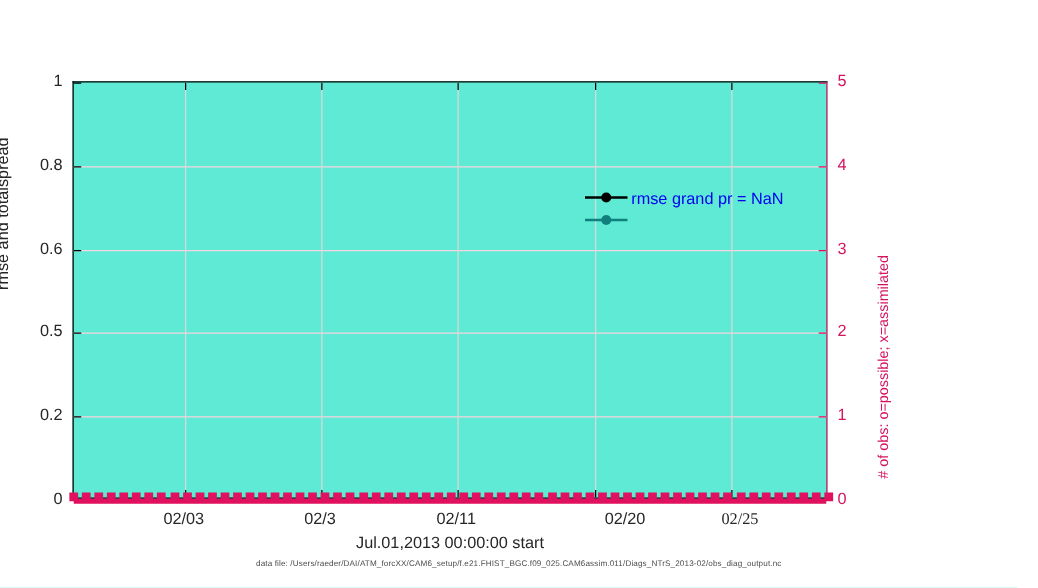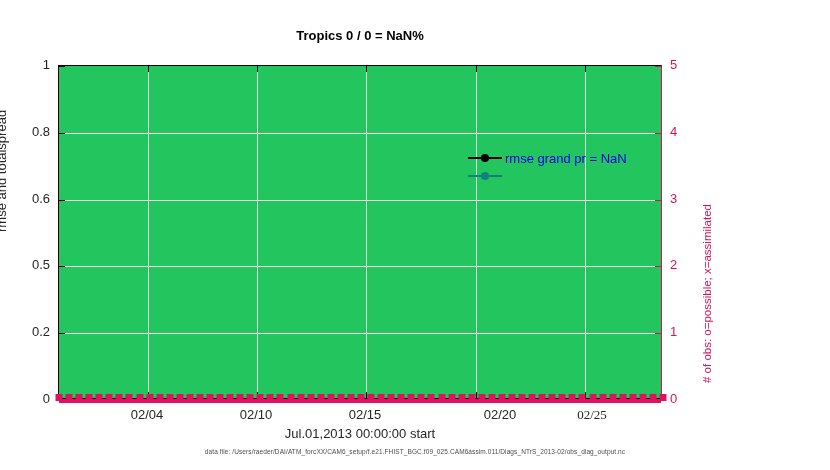--- a/index.html
+++ b/index.html
@@ -33,21 +33,21 @@
   }
 
   
   #plot-area {
     position: absolute;
     left: 58px;
     top: 65px;
     width: 604px;
     height: 334px;
     box-sizing: border-box;
-    background: #22c55e;
+    background: #5eead4;
     border-top: 1px solid #000000;
     border-left: 1px solid #000000;
     border-bottom: 1px solid #000000;
     border-right: 1px solid #d4135e;
   }
 
   
   .grid-h {
     position: absolute;
     left: 0;
@@ -225,21 +225,20 @@
     font-size: 6.5px;
     color: #4d4d4d;
     white-space: nowrap;
     letter-spacing: 0.1px;
   }
 </style>
 </head>
 <body>
 
 <div id="title-block">
-  <div class="title-line">Tropics 0 / 0 = NaN%</div>
 </div>
 
 <div id="plot-area">
   <div id="grid-layer">
       <div class="grid-h" style="top: 267px;"></div>
       <div class="grid-h" style="top: 200px;"></div>
       <div class="grid-h" style="top: 134px;"></div>
       <div class="grid-h" style="top: 67px;"></div>
       <div class="grid-v" style="left: 89px;"></div>
       <div class="grid-v" style="left: 198px;"></div>
@@ -360,23 +359,23 @@
     <div class="ylab-left" style="left: 2px; width: 48px; top: 324px;">0.2</div>
     <div class="ylab-right" style="left: 670px; top: 324px;">1</div>
     <div class="ylab-left" style="left: 2px; width: 48px; top: 257px;">0.5</div>
     <div class="ylab-right" style="left: 670px; top: 257px;">2</div>
     <div class="ylab-left" style="left: 2px; width: 48px; top: 191px;">0.6</div>
     <div class="ylab-right" style="left: 670px; top: 191px;">3</div>
     <div class="ylab-left" style="left: 2px; width: 48px; top: 124px;">0.8</div>
     <div class="ylab-right" style="left: 670px; top: 124px;">4</div>
     <div class="ylab-left" style="left: 2px; width: 48px; top: 57px;">1</div>
     <div class="ylab-right" style="left: 670px; top: 57px;">5</div>
-    <div class="xlab" style="left: 117px; width: 60px; top: 407px;">02/04</div>
-    <div class="xlab" style="left: 226px; width: 60px; top: 407px;">02/10</div>
-    <div class="xlab" style="left: 335px; width: 60px; top: 407px;">02/15</div>
+    <div class="xlab" style="left: 117px; width: 60px; top: 407px;">02/03</div>
+    <div class="xlab" style="left: 226px; width: 60px; top: 407px;">02/3</div>
+    <div class="xlab" style="left: 335px; width: 60px; top: 407px;">02/11</div>
     <div class="xlab" style="left: 470px; width: 60px; top: 407px;">02/20</div>
     <div class="xlab" style="left: 562px; width: 60px; top: 407px; font-family: Liberation Serif, serif;">02/25</div>
   </div>
 
 <div id="ylabel-left">rmse and totalspread</div>
 <div id="ylabel-right"># of obs: o=possible; x=assimilated</div>
 <div id="xlabel">Jul.01,2013 00:00:00 start</div>
 
 <div id="datafile">data file: /Users/raeder/DAI/ATM_forcXX/CAM6_setup/f.e21.FHIST_BGC.f09_025.CAM6assim.011/Diags_NTrS_2013-02/obs_diag_output.nc</div>
 

